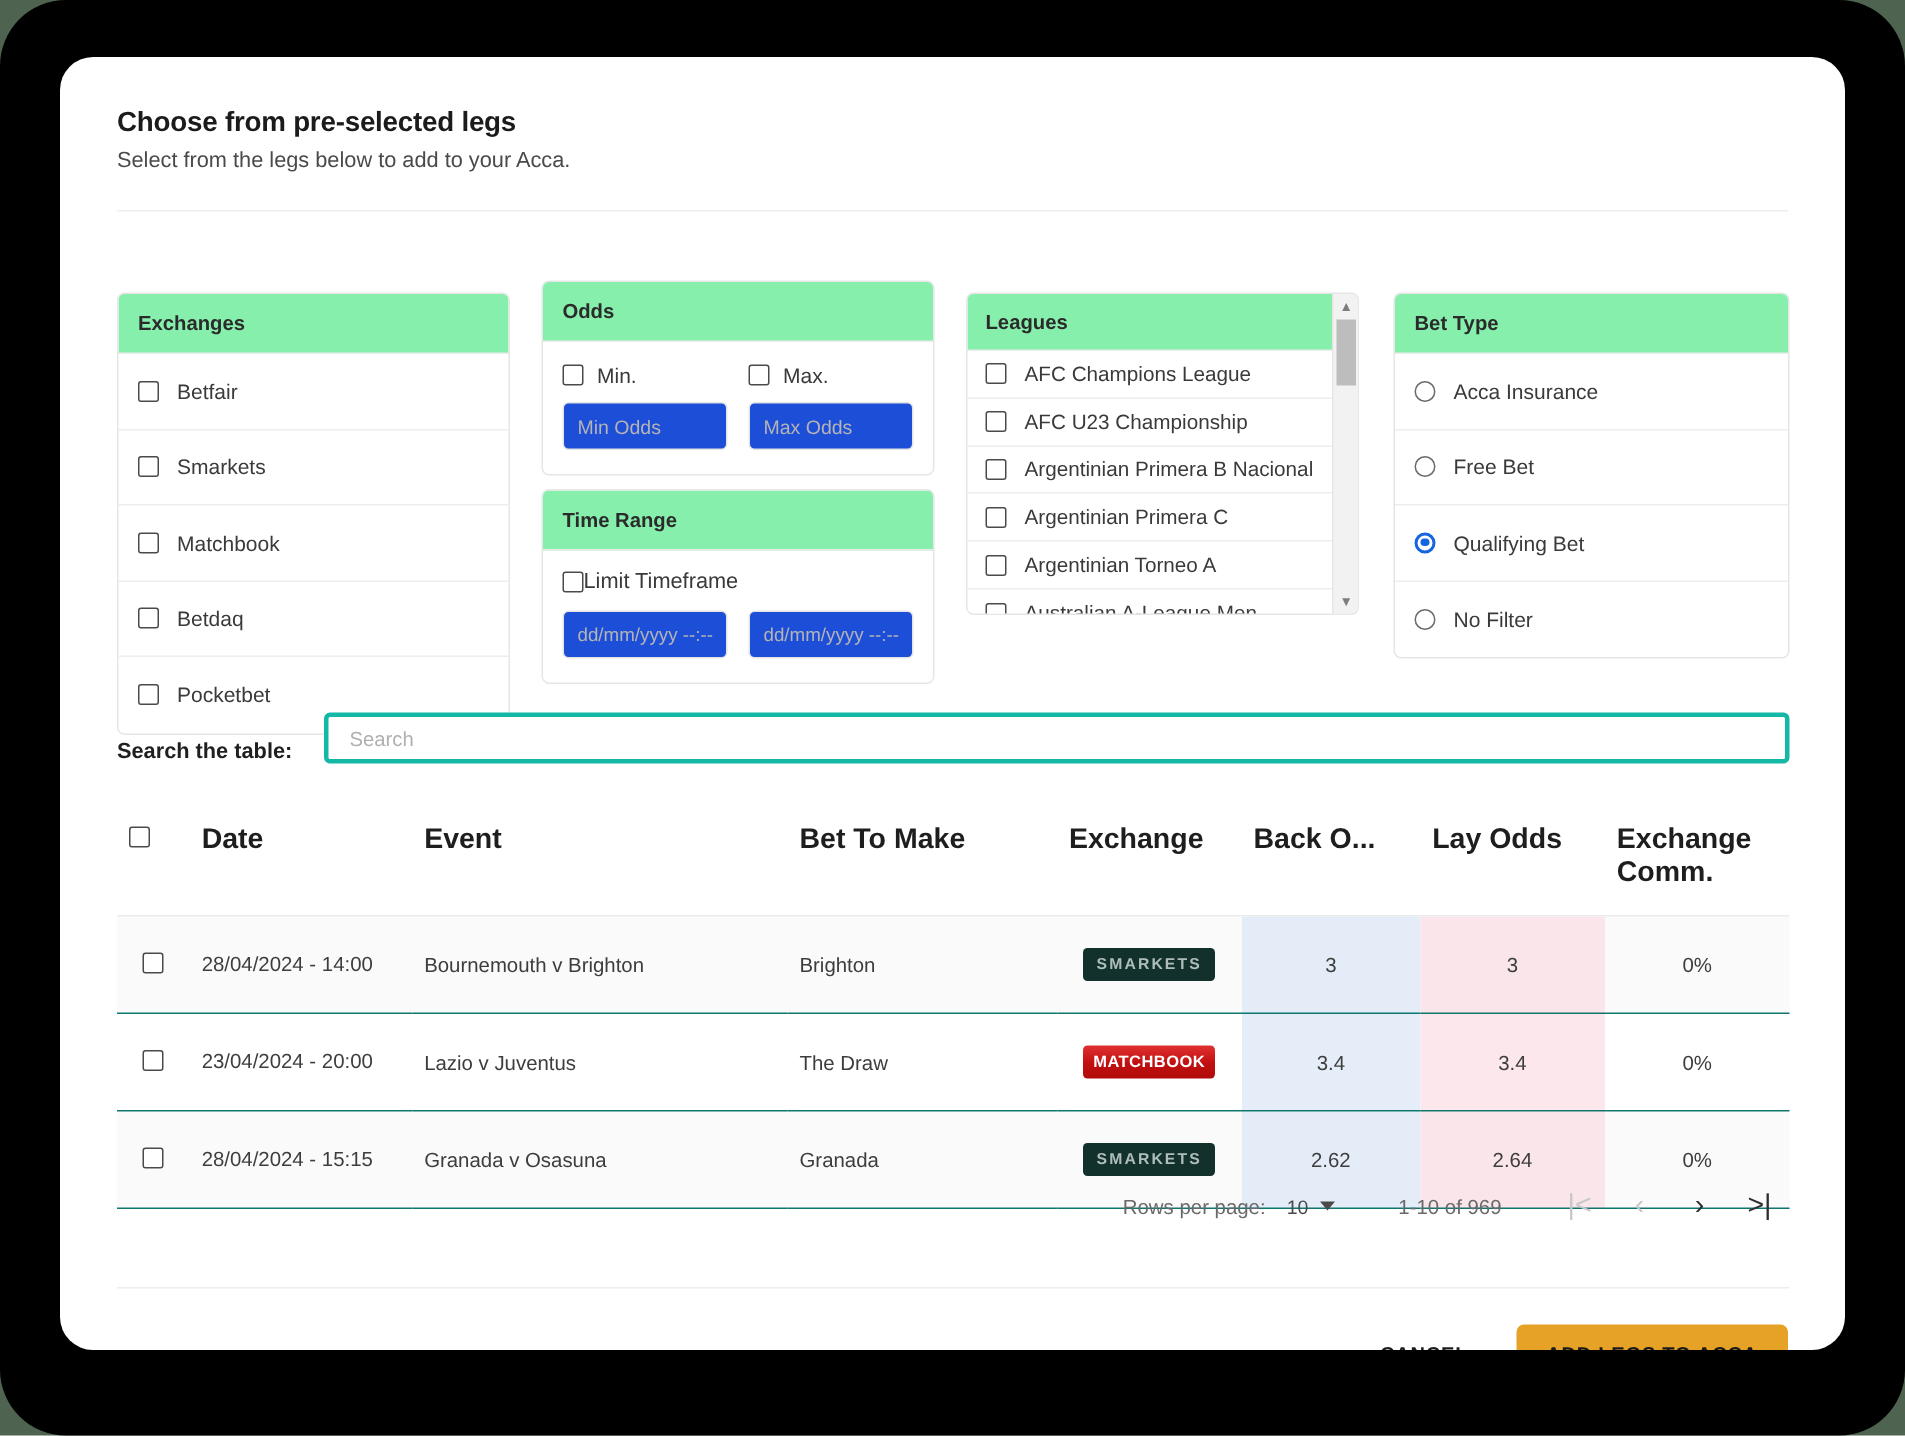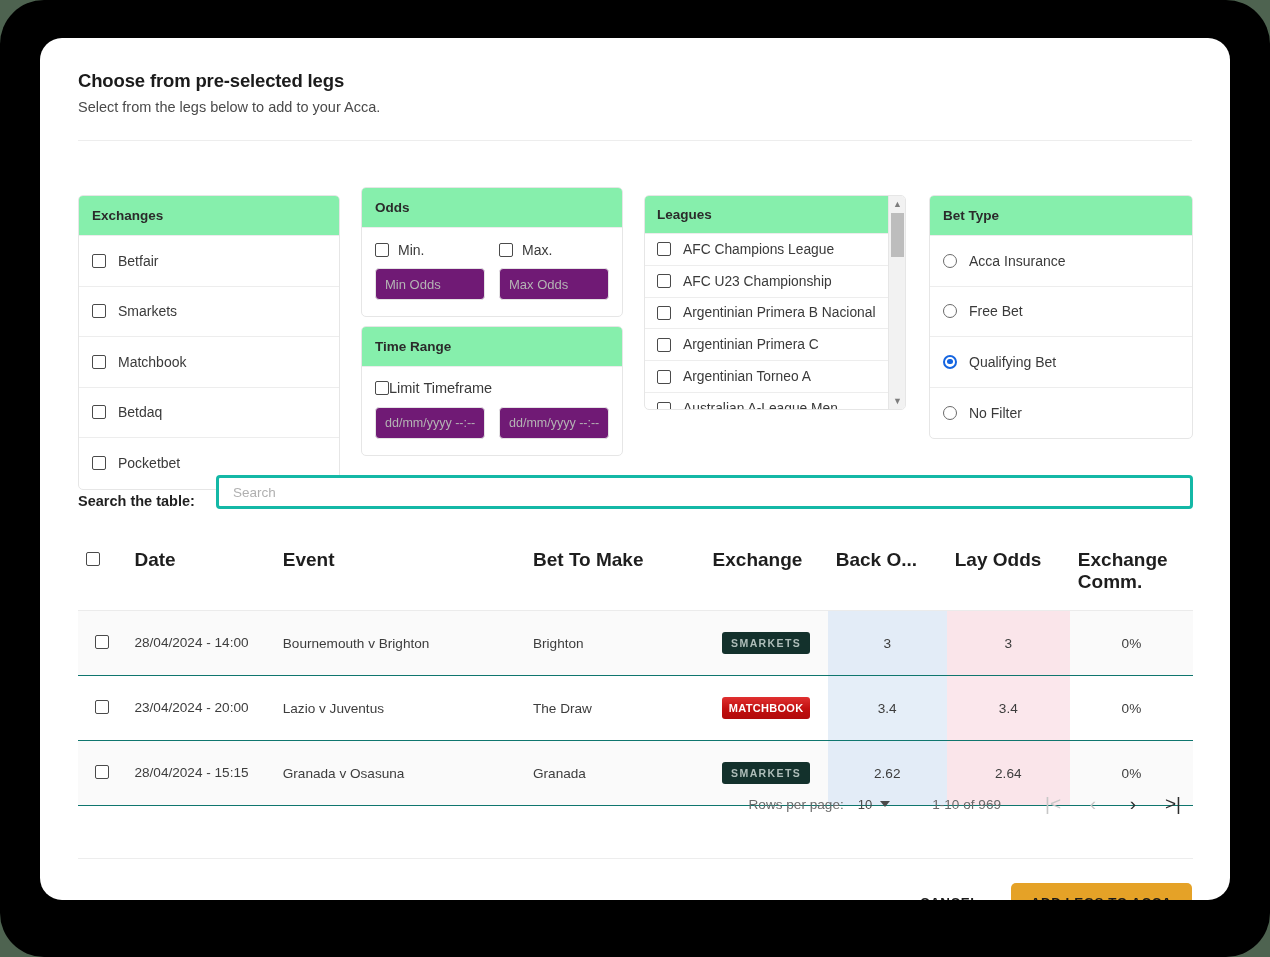--- a/index.html
+++ b/index.html
@@ -96,21 +96,21 @@
   #panel-odds { left: 283px; top: 24px; width: 262px; }
   .odds-body { padding: 14px 13px 16px 13px; display: flex; gap: 14px; }
   .odds-col { flex: 1; }
   .odds-lbl {
     display: flex; align-items: center; gap: 9px;
     font-size: 14px; color: #3a3a3a; margin-bottom: 10px;
   }
   .fake-input {
     height: 32px; width: 100%;
     border: 1px solid #e4e4e4; border-radius: 4px;
-    background: #701a75;
+    background: #1d4ed8;
     display: flex; align-items: center;
     padding: 0 9px;
     font-size: 13px; color: #b4b4b4;
     overflow: hidden; white-space: nowrap;
   }
   
   #panel-time { left: 283px; top: 163px; width: 262px; }
   .time-body { padding: 13px 13px 16px 13px; }
   .time-lbl {
     display: flex; align-items: center; 

